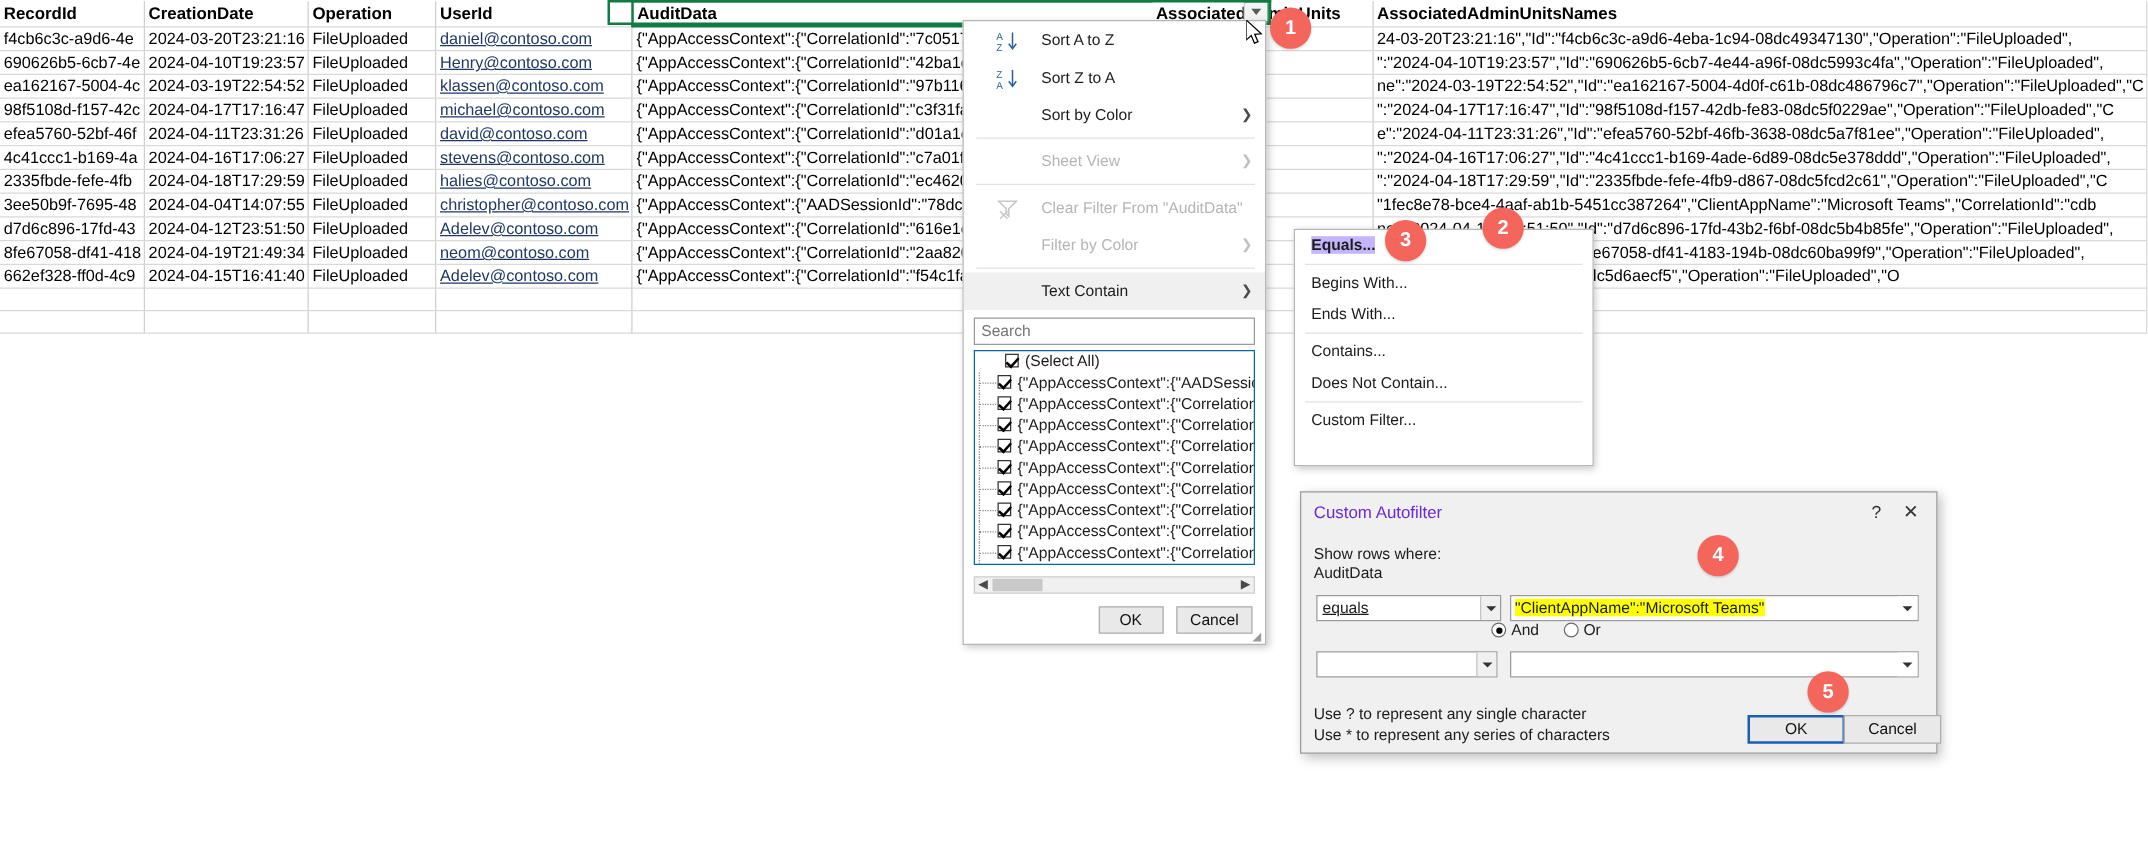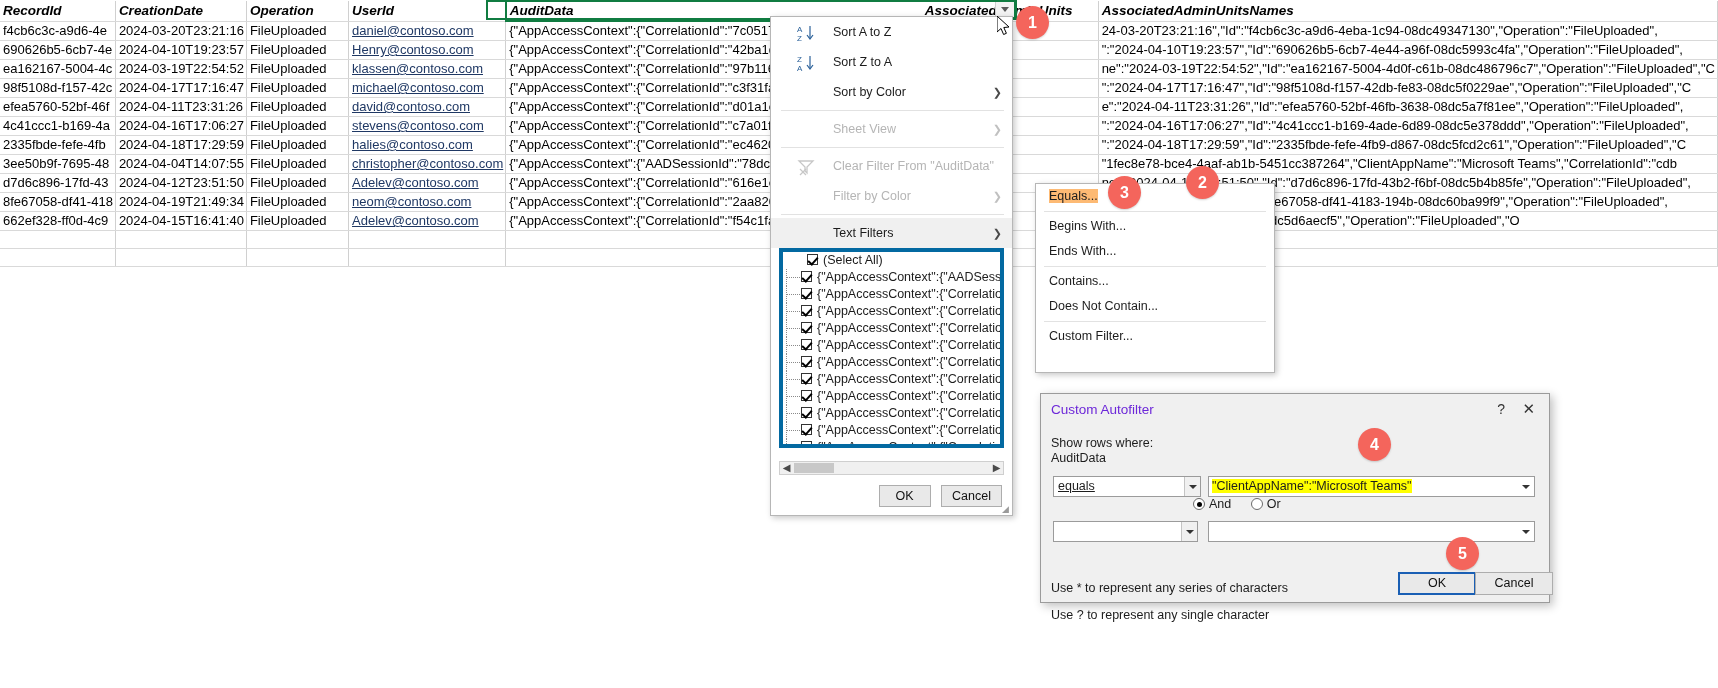--- a/index.html
+++ b/index.html
@@ -15,21 +15,21 @@
   table.sheet { position:absolute; left:0; top:0; border-collapse:collapse; table-layout:fixed; }
   table.sheet td, table.sheet th {
     height:18px; padding:0 2px 0 3px;
     font-size:13px; line-height:18px;
     border-right:1px solid #d0d0d0;
     border-bottom:1px solid #d9d9d9;
     overflow:hidden; white-space:nowrap;
     color:#000; text-align:left; vertical-align:middle;
     background:#fff;
   }
-  table.sheet th { font-weight:bold; font-size:13.5px;font-style:italic; }
+  table.sheet th { font-weight:bold; font-size:13.5px; }
   .col-record { width:103px; }
   .col-date   { width:128px; }
   .col-op     { width:122px; }
   .col-user   { width:155px; }
   .col-audit  { width:527px; }
   .col-aau    { width:200px; }
   .col-aaun   { width:483px; }
   .link { color:#1f3864; text-decoration:underline; }
 
   
@@ -83,22 +83,22 @@
   .fp-sep { height:1px; background:#e2e2e2; margin:3px 8px 3px 10px; }
   .fp-icon { position:absolute; left:26px; top:6px; width:20px; height:18px; }
 
   .fp-search-wrap { padding:6px 8px 4px 8px; }
   .fp-search {
     width:100%; height:22px; border:1px solid #9a9a9a; background:#fff;
     font-size:12.5px; color:#8a8a8a; padding:0 5px; line-height:20px;
     font-family:"Liberation Sans", sans-serif;
   }
   .fp-list {
-    margin:0 8px; border:4px solid #0369a1; background:#fff;
-    height:200px; overflow:hidden; position:relative;
+    margin:0 8px; border:1px solid #0369a1; background:#fff;
+    height:172px; overflow:hidden; position:relative;
   }
   .fp-li { height:17px; line-height:17px; padding-left:10px; white-space:nowrap; font-size:12.5px; position:relative;}
   .fp-li .dots { position:absolute; left:3px; top:8px; width:14px; border-top:1px dotted #8a8a8a; }
   .fp-li .vdot { position:absolute; left:3px; top:0; height:17px; border-left:1px dotted #8a8a8a; }
   .chk {
     display:inline-block; width:11px; height:11px; border:1px solid #333; background:#fff;
     position:relative; vertical-align:-1px; margin-right:5px; margin-left:8px;
   }
   .chk::after {
     content:""; position:absolute; left:2px; top:0px; width:4px; height:8px;
@@ -123,21 +123,21 @@
   .fp-grip { position:absolute; right:3px; bottom:1px; font-size:9px; color:#9a9a9a; }
 
   
   .submenu {
     position:absolute; left:1035px; top:183px; width:240px; height:190px;
     background:#fff; border:1px solid #b6b6b6;
     box-shadow:2px 2px 6px rgba(0,0,0,0.22);
     z-index:25; font-size:12.5px;
   }
   .sm-item { height:25px; line-height:25px; padding-left:13px; white-space:nowrap; color:#1c1c1c; }
-  .sm-item.yellow > span { background:#fdba74; }
+  .sm-item.yellow > span { background:#c4b5fd;font-weight:bold; }
   .sm-sep { height:1px; background:#e2e2e2; margin:2px 8px; }
 
   
   .dialog {
     position:absolute; left:1040px; top:393px; width:510px; height:210px;
     background:#f0f0f0; border:1px solid #9b9b9b;
     box-shadow:3px 3px 9px rgba(0,0,0,0.25);
     z-index:30; font-size:12.5px; color:#1c1c1c;
   }
   .dlg-title { position:absolute; left:10px; top:8px; font-size:13.5px; color:#6d28d9; }
@@ -162,21 +162,21 @@
   .val .dd {
     position:absolute; right:0; top:0; width:16px; height:19px; background:#fff;
     display:flex; align-items:center; justify-content:center;
   }
   .val .dd i { width:0;height:0;border-left:4px solid transparent;border-right:4px solid transparent;border-top:4px solid #333; display:block;}
   .val .hly { background:#ffff00; }
   .radio-row { position:absolute; left:152px; top:73px; }
   .radio { display:inline-block; width:12px;height:12px;border:1px solid #6b6b6b;border-radius:50%;background:#fff;position:relative;vertical-align:-2px;margin-right:4px;}
   .radio.on::after{content:"";position:absolute;left:2.5px;top:2.5px;width:5px;height:5px;border-radius:50%;background:#000;}
   .radio-lbl{ margin-right:16px; }
-  .hint1 { position:absolute; left:10px; top:140px;margin-top:44px; }
+  .hint1 { position:absolute; left:10px; top:140px; }
   .hint2 { position:absolute; left:10px; top:157px; }
   .dlg-btn {
     position:absolute; width:78px; height:23px; line-height:21px; text-align:center;
     font-size:12.5px; border:1px solid #adadad; background:#e9e9e9; color:#111;
   }
   .dlg-btn.primary { border:2px solid #1a5fb4; background:#e9e9e9; line-height:19px; }
 
   
   .callout {
     position:absolute; width:33px; height:33px; border-radius:50%;
@@ -365,23 +365,26 @@
         <div class="fp-sep"></div>
         <div class="fp-item disabled"><span>Sheet View</span><span class="arrow">❯</span></div>
         <div class="fp-sep"></div>
         <div class="fp-item disabled"><span class="fp-icon"><svg width="20" height="18" viewBox="0 0 20 18">
               <polygon points="2,3 16,3 10,9 10,15 8,13 8,9" fill="none" stroke="#c7c7c7" stroke-width="1.3"></polygon>
               <line x1="3" y1="11" x2="9" y2="17" stroke="#c7c7c7" stroke-width="1.2"></line>
               <line x1="9" y1="11" x2="3" y2="17" stroke="#c7c7c7" stroke-width="1.2"></line>
             </svg></span><span>Clear Filter From "AuditData"</span></div>
         <div class="fp-item disabled"><span>Filter by Color</span><span class="arrow">❯</span></div>
         <div class="fp-sep"></div>
-        <div class="fp-item hl"><span>Text Filters</span><span class="arrow">❯</span></div>
-      </div>
-
+        <div class="fp-item hl"><span>Text Contain</span><span class="arrow">❯</span></div>
+      </div>
+
+    <div class="fp-search-wrap">
+      <input class="fp-search" type="text" placeholder="Search" style="">
+    </div>
 
     <div class="fp-list" id="fp-list">
         <div class="fp-li"><span class="chk" style="margin-left: 14px;"></span><span>(Select All)</span></div>
         <div class="fp-li"><span class="vdot"></span><span class="dots"></span><span class="chk"></span><span>{"AppAccessContext":{"AADSessionId</span></div>
         <div class="fp-li"><span class="vdot"></span><span class="dots"></span><span class="chk"></span><span>{"AppAccessContext":{"CorrelationId</span></div>
         <div class="fp-li"><span class="vdot"></span><span class="dots"></span><span class="chk"></span><span>{"AppAccessContext":{"CorrelationId</span></div>
         <div class="fp-li"><span class="vdot"></span><span class="dots"></span><span class="chk"></span><span>{"AppAccessContext":{"CorrelationId</span></div>
         <div class="fp-li"><span class="vdot"></span><span class="dots"></span><span class="chk"></span><span>{"AppAccessContext":{"CorrelationId</span></div>
         <div class="fp-li"><span class="vdot"></span><span class="dots"></span><span class="chk"></span><span>{"AppAccessContext":{"CorrelationId</span></div>
         <div class="fp-li"><span class="vdot"></span><span class="dots"></span><span class="chk"></span><span>{"AppAccessContext":{"CorrelationId</span></div>

